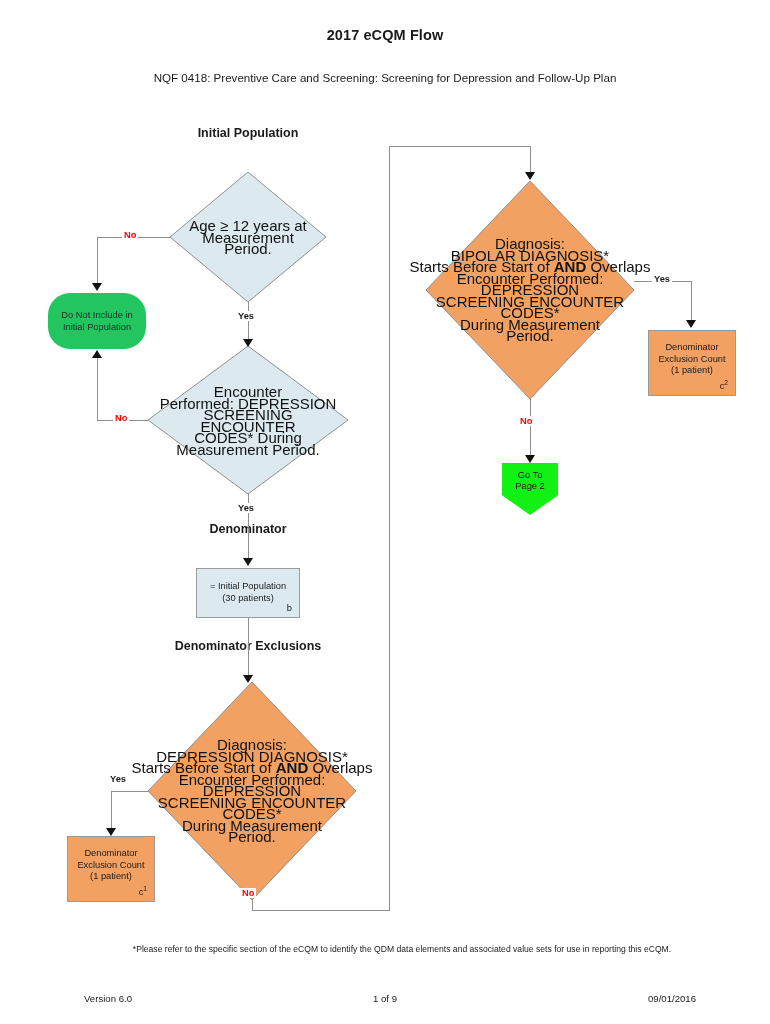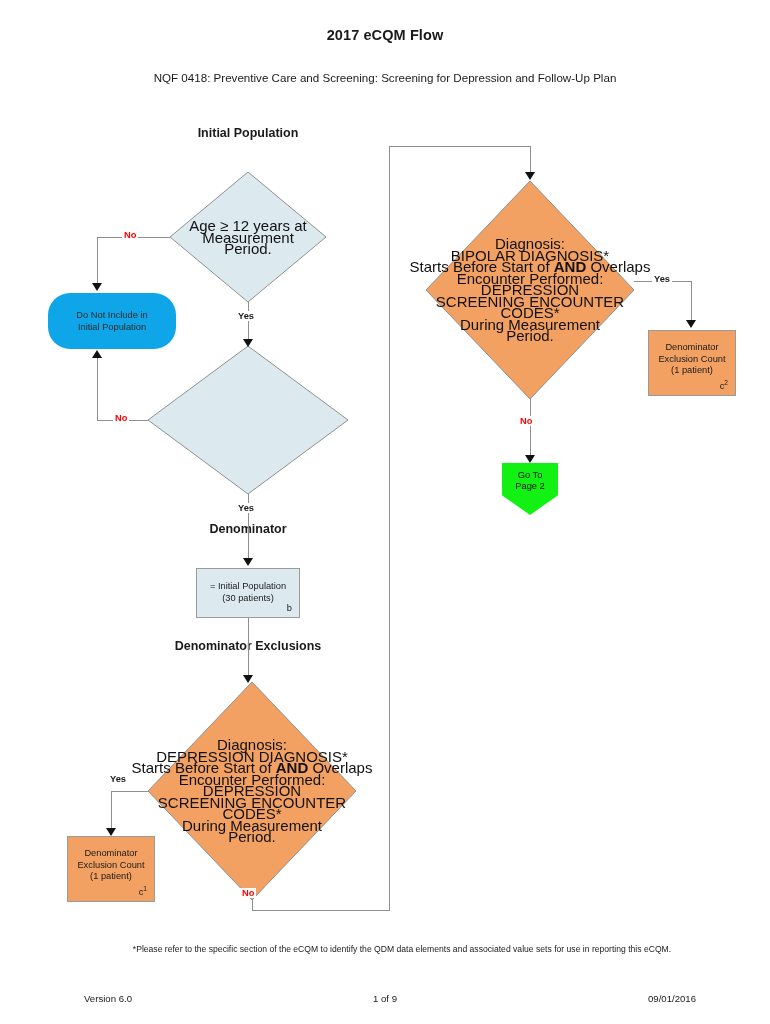--- a/index.html
+++ b/index.html
@@ -31,21 +31,21 @@
   .box{position:absolute;box-sizing:border-box;border:1px solid #9a9a9a;}
   .box .label{position:absolute;left:4px;right:4px;top:50%;transform:translateY(-50%);
               text-align:center;font-size:9.3px;line-height:11.6px;}
   .box .corner{position:absolute;right:7px;bottom:4px;font-size:9.3px;}
   .box .corner sup{font-size:6.6px;}
 
   .blue{background:#dceaf0;}
   .orange{background:#f2a162;}
 
   
-  .redshape{position:absolute;background:#0ea5e9;border-radius:22px;padding-left:30px;}
+  .redshape{position:absolute;background:#22c55e;border-radius:22px;}
   .redshape .label{position:absolute;left:4px;right:4px;top:50%;transform:translateY(-50%);
                    text-align:center;font-size:9.3px;line-height:12px;color:#2b2b2b;}
 
   
   .green{position:absolute;background:#13f013;
          clip-path:polygon(0% 0%,100% 0%,100% 62%,50% 100%,0% 62%);}
   .green .label{position:absolute;left:0;right:0;top:34%;transform:translateY(-50%);
                 text-align:center;font-size:9.3px;line-height:11.5px;color:#111;}
 
   
@@ -98,20 +98,27 @@
     <div class="label">
       <span>Do Not Include in</span><br>
       <span>Initial Population</span>
     </div>
   </div>
 
   <div class="diamond" style="left:148px;top:346px;width:200px;height:148px;">
     <svg class="poly" viewBox="0 0 200 148" preserveAspectRatio="none">
       <polygon points="100,0 200,74 100,148 0,74" fill="#dceaf0" stroke="#8f8f8f" stroke-width="1"></polygon>
     </svg>
+    <div class="label" style="left:3%;right:3%;">
+      <span>Encounter</span><br>
+      <span>Performed: DEPRESSION</span><br>
+      <span>SCREENING ENCOUNTER</span><br>
+      <span>CODES* During</span><br>
+      <span>Measurement Period.</span>
+    </div>
   </div>
 
   <div class="box blue" style="left:196px;top:568px;width:104px;height:50px;">
     <div class="label">
       <span>= Initial Population</span><br>
       <span>(30 patients)</span>
     </div>
     <div class="corner">b</div>
   </div>
 

